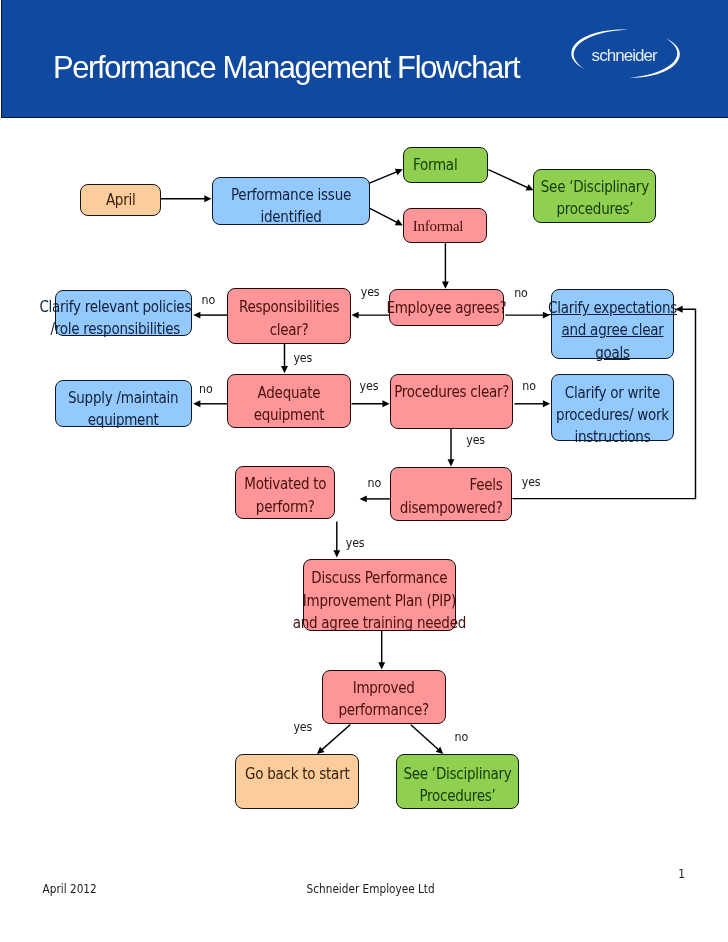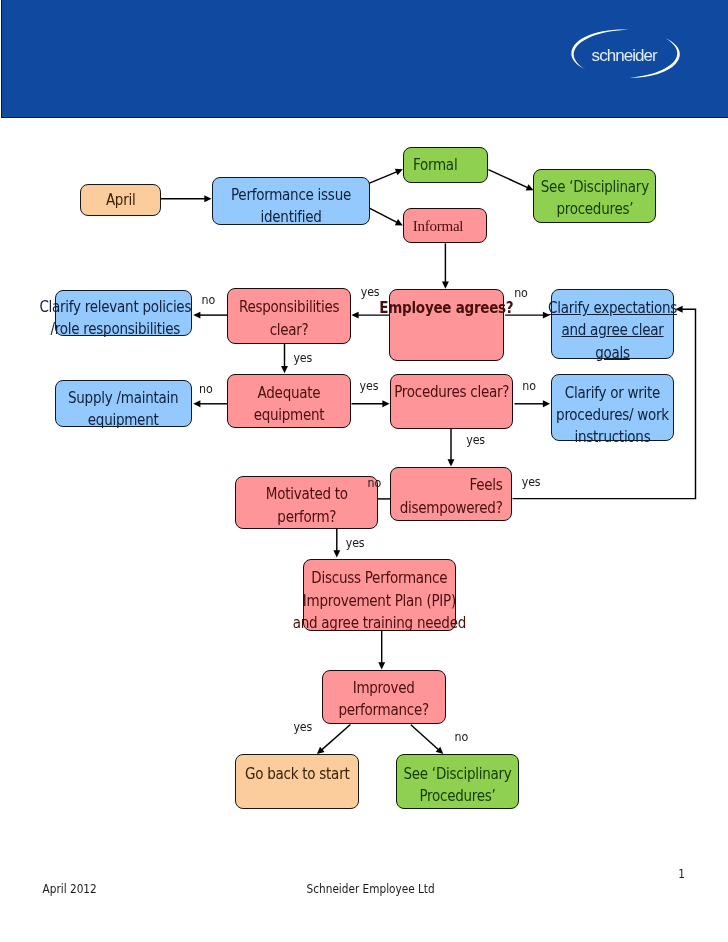--- a/index.html
+++ b/index.html
@@ -23,20 +23,21 @@
        font-family:"DejaVu Sans",sans-serif;font-stretch:condensed;letter-spacing:-0.1px;line-height:1;}
   .foot{position:absolute;font-size:11.7px;color:#1a1a1a;white-space:nowrap;
         font-family:"DejaVu Sans",sans-serif;font-stretch:condensed;letter-spacing:0px;line-height:1;}
 </style>
 </head>
 <body>
 
 <div id="page">
 
   <div id="header">
+    <div id="title">Performance Management Flowchart</div>
     <svg id="logo" viewBox="565 25 125 62" xmlns="http://www.w3.org/2000/svg">
       <path fill="#ffffff" stroke="none" d="M628.6 29.8L623.3 29.6L618.1 29.6L612.9 29.9L607.8 30.5L602.8 31.2L598.1 32.3L593.6 33.5L589.4 35.0L585.5 36.7L582.0 38.6L579.0 40.6L576.5 42.8L574.4 45.1L572.8 47.5L571.8 50.0L571.4 52.4L571.4 54.9L572.0 57.4L573.2 59.7L574.8 62.0L577.0 64.2L579.6 66.3L582.7 68.1L586.1 69.9L583.0 67.9L580.3 65.9L578.0 63.7L576.2 61.6L574.9 59.3L574.0 57.1L573.7 54.8L573.8 52.6L574.4 50.4L575.5 48.2L577.0 46.1L579.0 44.0L581.4 42.1L584.2 40.2L587.4 38.4L591.0 36.8L594.9 35.3L599.1 34.0L603.6 32.8L608.3 31.8L613.2 31.0L618.2 30.4L623.3 30.0L628.6 29.8Z"></path>
       <path fill="#ffffff" stroke="none" d="M665.5 38.1L668.7 39.7L671.6 41.4L674.0 43.4L676.1 45.4L677.7 47.5L678.9 49.8L679.6 52.1L679.8 54.4L679.5 56.7L678.8 59.1L677.5 61.3L675.9 63.6L673.7 65.7L671.1 67.7L668.1 69.6L664.8 71.3L661.1 72.8L657.1 74.2L652.8 75.3L648.4 76.2L643.7 76.9L638.9 77.4L634.1 77.7L629.2 77.7L634.0 77.3L638.7 76.6L643.3 75.8L647.7 74.8L651.9 73.7L655.8 72.4L659.5 71.0L662.9 69.5L666.0 67.8L668.7 66.1L671.1 64.3L673.1 62.4L674.7 60.5L675.9 58.5L676.8 56.4L677.2 54.3L677.2 52.2L676.7 50.1L675.9 48.0L674.6 45.9L672.9 43.9L670.8 41.9L668.4 39.9L665.5 38.1Z"></path>
       <text x="591.6" y="60.5" fill="#e4ecf6" font-family="Liberation Sans, sans-serif" font-size="17" letter-spacing="-0.95">schneider</text>
     </svg>
   </div>
 
   <svg class="layer" id="edges">
       <g>
         <polyline points="160.5,198.7 205.5,198.7" fill="none" stroke="#000000" stroke-width="1.45" stroke-linejoin="miter" stroke-linecap="butt"></polyline>
@@ -131,39 +132,39 @@
       </div>
       <div class="node green" style="left: 533.2px; top: 169.2px; width: 123.3px; height: 54.1px;">
         <span style="position: relative; top: -0.4px;">See ‘Disciplinary<br>procedures’</span>
       </div>
       <div class="node blue" style="left: 54.9px; top: 289.5px; width: 137.3px; height: 46.6px; justify-content: flex-end;">
         <span style="position: relative; top: -1px;">Clarify relevant policies<br>/role responsibilities</span>
       </div>
       <div class="node red" style="left: 227.3px; top: 288.3px; width: 123.6px; height: 55.4px;">
         <span style="position: relative; top: 0.6px;">Responsibilities<br>clear?</span>
       </div>
-      <div class="node red" style="left: 389.2px; top: 289.4px; width: 114.4px; height: 72px; font-weight: bold;">
+      <div class="node red" style="left: 389.2px; top: 289.4px; width: 114.4px; height: 37px;">
         <span style="position: relative; top: 0.1px;">Employee agrees?</span>
       </div>
       <div class="node blue" style="left: 550.8px; top: 289.2px; width: 123.4px; height: 70px; text-decoration: underline;">
         <span style="position: relative; top: 0.6px;">Clarify expectations<br>and agree clear<br>goals</span>
       </div>
       <div class="node blue" style="left: 54.5px; top: 380.2px; width: 137.3px; height: 46.7px;">
         <span style="position: relative; top: -0.9px;">Supply /maintain<br>equipment</span>
       </div>
       <div class="node red" style="left: 227.1px; top: 373.8px; width: 123.8px; height: 54px;">
         <span style="position: relative; top: 0.5px;">Adequate<br>equipment</span>
       </div>
       <div class="node red" style="left: 390.2px; top: 373.9px; width: 123.1px; height: 54.7px;">
         <span>Procedures clear?</span>
       </div>
       <div class="node blue" style="left: 550.8px; top: 373.8px; width: 123.4px; height: 66.9px;">
         <span style="position: relative; top: 0.5px;">Clarify or write<br>procedures/ work<br>instructions</span>
       </div>
-      <div class="node red" style="left: 235.3px; top: 476px; width: 143px; height: 53.3px;">
+      <div class="node red" style="left: 235.3px; top: 466px; width: 100px; height: 53.3px;">
         <span style="position: relative; top: -0.1px;">Motivated to<br>perform?</span>
       </div>
       <div class="node red" style="left: 389.8px; top: 467.3px; width: 122.7px; height: 54px;">
         <span style="position: relative; top: -0.4px; text-align: right;">Feels<br>disempowered?</span>
       </div>
       <div class="node red" style="left: 302.5px; top: 559px; width: 153.7px; height: 71.5px;">
         <span style="position: relative; top: 0.9px;">Discuss Performance<br>Improvement Plan (PIP)<br>and agree training needed</span>
       </div>
       <div class="node red" style="left: 321.5px; top: 670.4px; width: 124.3px; height: 53.3px;">
         <span style="position: relative; top: -0.9px;">Improved<br>performance?</span>

